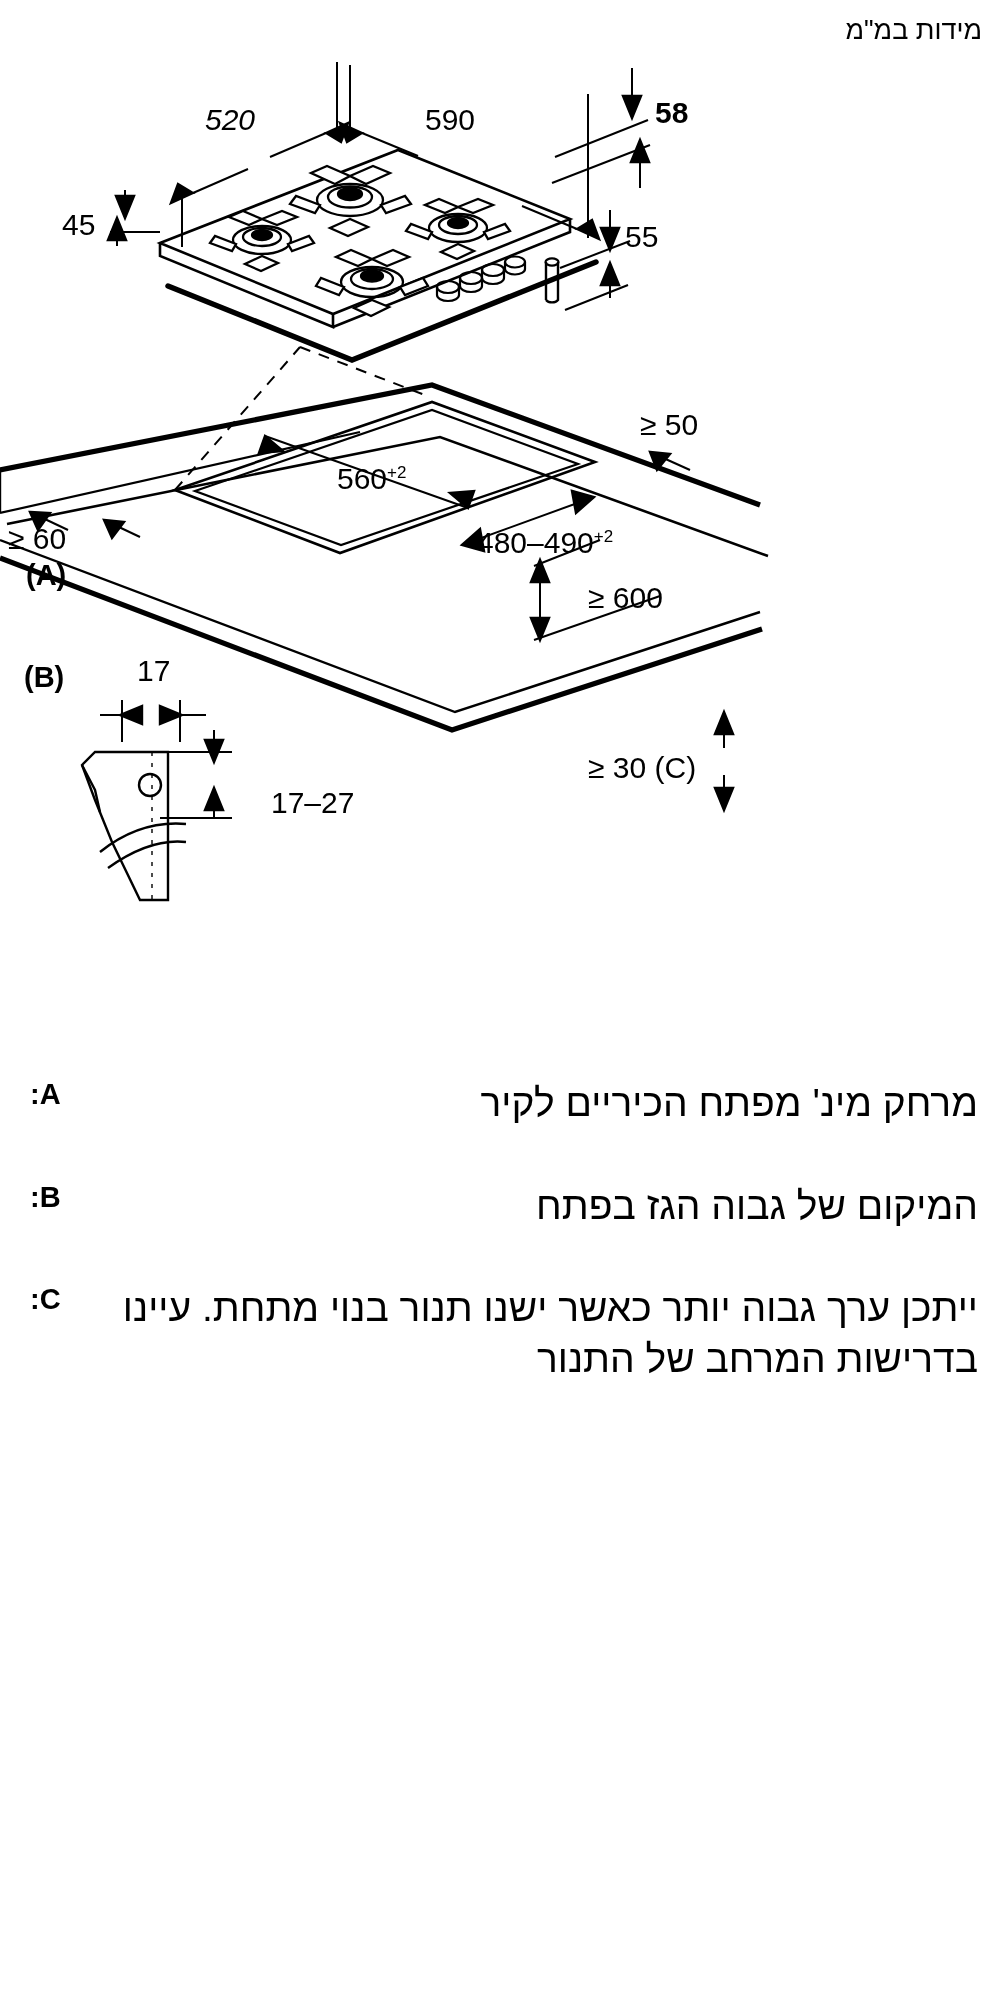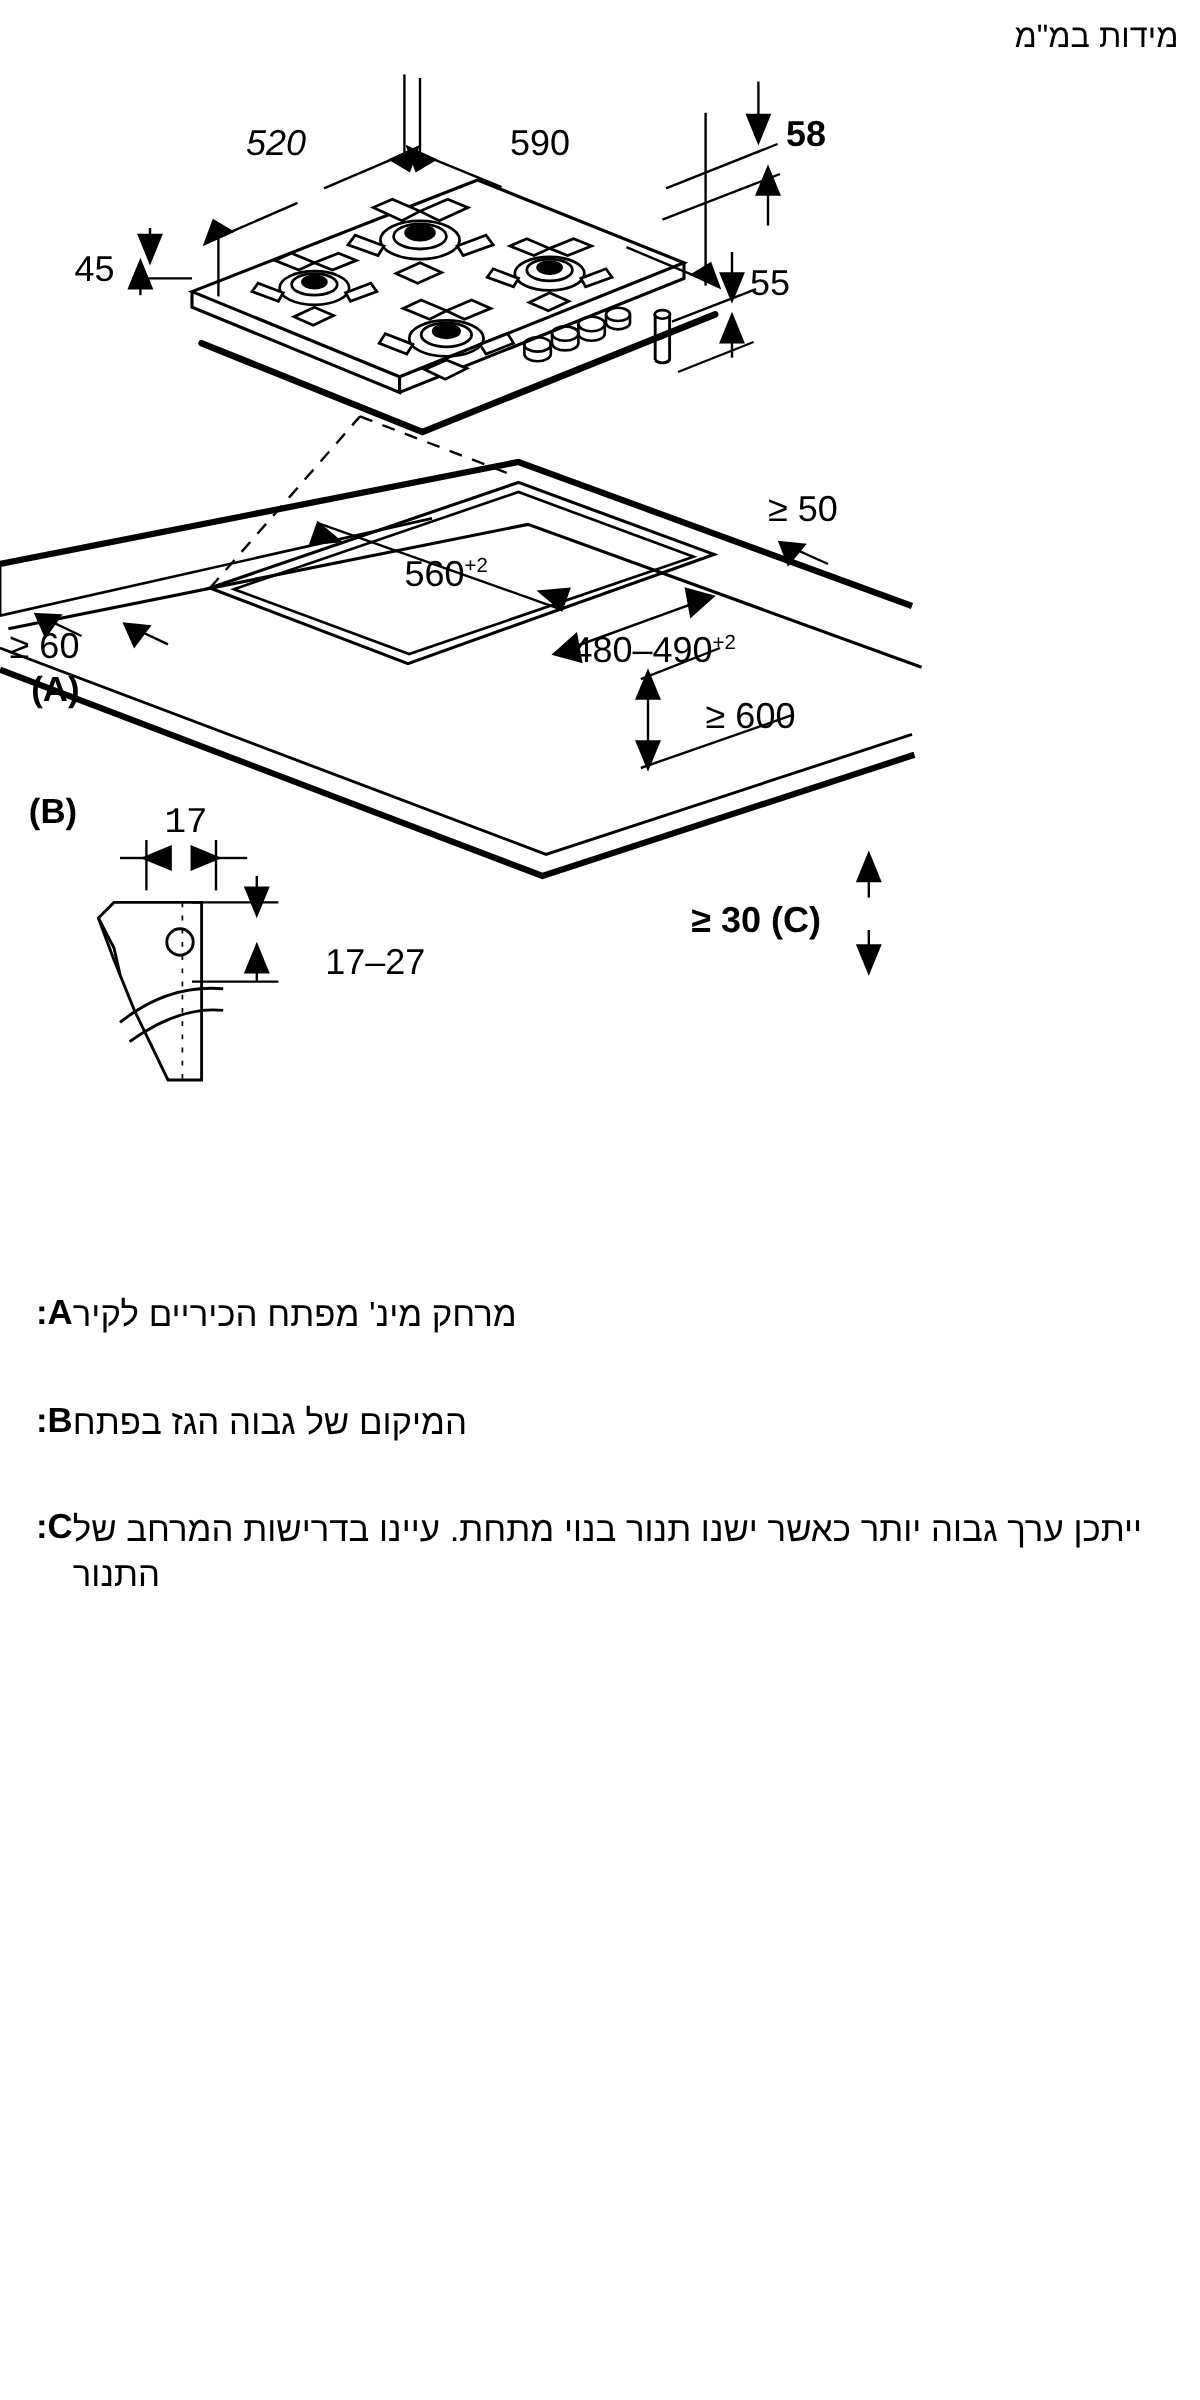--- a/index.html
+++ b/index.html
@@ -29,22 +29,22 @@
     display:flex;flex-direction:row-reverse;align-items:flex-start;
     justify-content:flex-start;
     margin-bottom:44px;
     padding-left:22px;padding-right:22px;
   }
   .legend-key{
     font-size:29px;font-weight:bold;flex:0 0 auto;
     margin-left:8px;white-space:nowrap;direction:rtl;
   }
   .legend-text{
-    font-size:29px;line-height:1.30;flex:1 1 auto;
-    direction:rtl;text-align:left;
+    font-size:39px;line-height:1.30;flex:1 1 auto;
+    direction:rtl;text-align:right;
   }
 </style>
 </head>
 <body>
 
 <div class="abs hdr">מידות במ"מ</div>
 
 <svg width="1000" height="2000" viewBox="0 0 1000 2000" aria-hidden="true">
   <g fill="none" stroke="#000" stroke-width="2.4" stroke-linejoin="miter" stroke-linecap="butt">
 
@@ -236,27 +236,27 @@
 </div>
 
 <div class="abs dim" style="left:8px;top:524px;">≥ 60</div>
 
 <div class="abs dim" style="left:477px;top:528px;">
   <span>480–490</span><sup>+2</sup>
 </div>
 
 <div class="abs dim" style="left:588px;top:583px;">≥ 600</div>
 
-<div class="abs dim" style="left:576px;top:753px;font-weight:bold;">≥ 30 (C)</div>
+<div class="abs dim" style="left:588px;top:753px;">≥ 30 (C)</div>
 
 <div class="abs tag" style="left:26px;top:561px;">(A)</div>
 
 <div class="abs tag" style="left:24px;top:663px;">(B)</div>
 
-<div class="abs dim" style="left:137px;top:671px;font-family:Liberation Mono, monospace;">17</div>
+<div class="abs dim" style="left:137px;top:656px;">17</div>
 
 <div class="abs dim" style="left:243px;top:788px;margin-left:28px;">17–27</div>
 
 <div class="legend" style="top:1078px;">
 
   <div class="legend-row">
     <span class="legend-key">A:</span>
     <span class="legend-text">מרחק מינ' מפתח הכיריים לקיר</span>
   </div>
 

